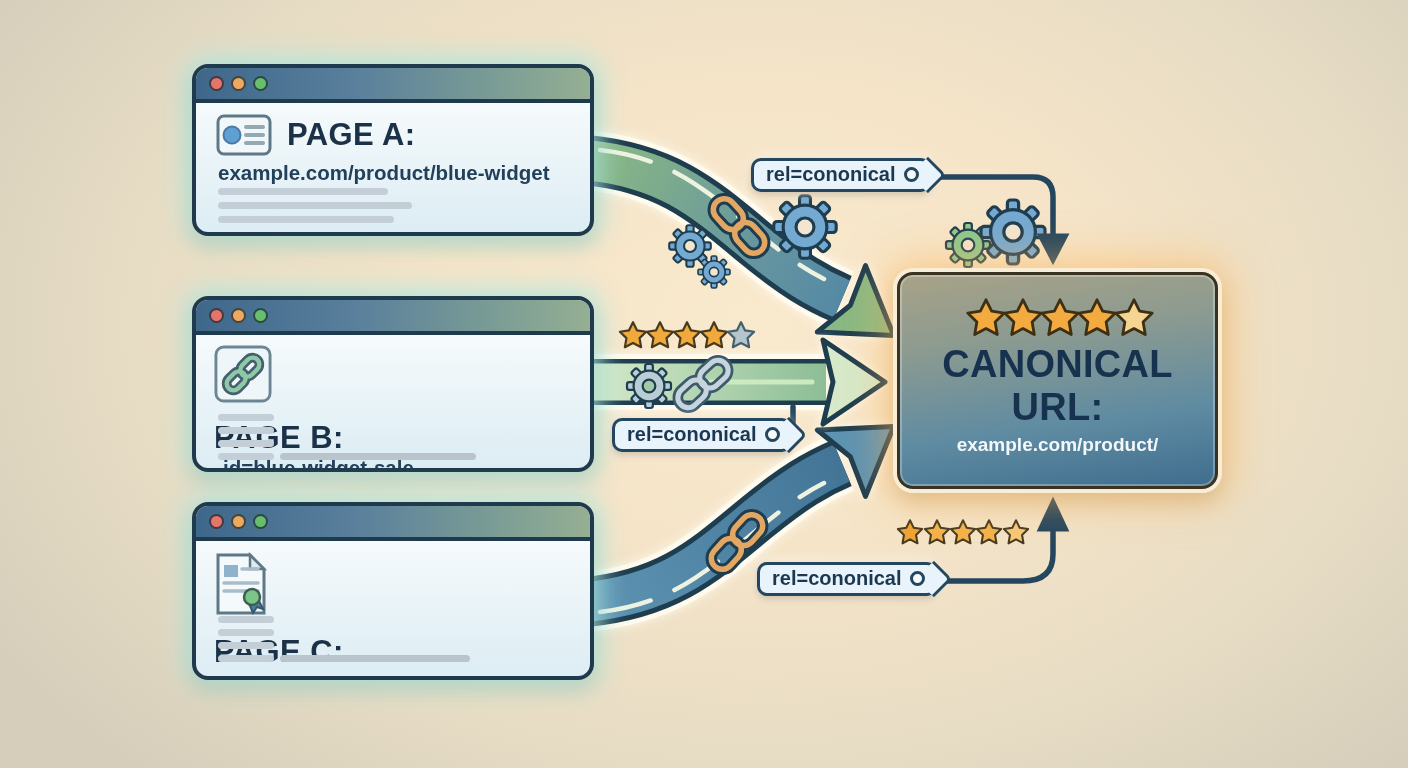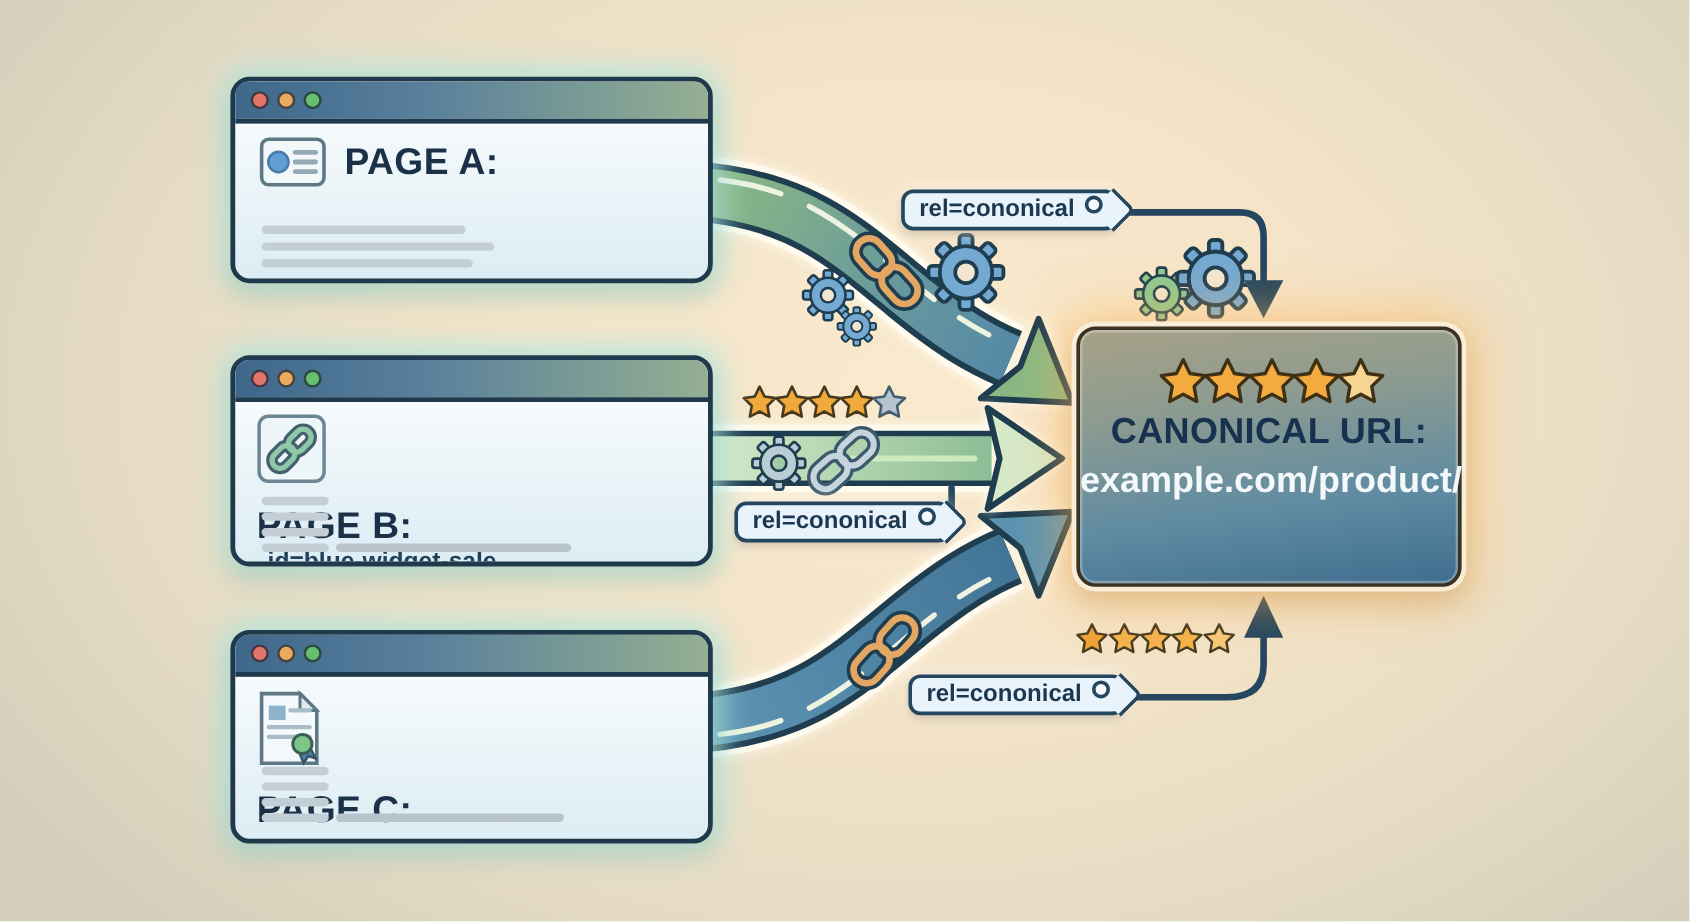--- a/index.html
+++ b/index.html
@@ -7,21 +7,21 @@
   .stage{position:relative;width:1408px;height:768px;overflow:hidden;
     background:radial-gradient(ellipse 900px 620px at 54% 42%, #f9e9cd 0%, #f5e4c8 38%, #e6dcc4 72%, #d6cebb 100%);}
   .overlay{position:absolute;left:0;top:0;width:1408px;height:768px;}
 
   
   .window{position:absolute;border:4px solid #1e3a4c;border-radius:16px;box-sizing:border-box;
     background:linear-gradient(180deg,#fdfeff 0%,#eef6f9 45%,#dcedf4 100%);
     box-shadow:0 0 26px 7px rgba(170,233,226,.8), 0 9px 18px rgba(100,88,55,.22);overflow:hidden;}
   .win-a{left:192px;top:64px;width:402px;height:172px;}
   .win-b{left:192px;top:296px;width:402px;height:176px;}
-  .win-c{left:192px;top:525px;width:402px;height:178px;}
+  .win-c{left:192px;top:502px;width:402px;height:178px;}
   .titlebar{height:31px;border-bottom:4px solid #1e3a4c;display:flex;align-items:center;gap:7px;padding-left:13px;
     background:linear-gradient(90deg,#3e678a 0%,#597f9c 40%,#7a9c95 75%,#95af93 100%);}
   .dot{width:15px;height:15px;border-radius:50%;border:2.5px solid rgba(24,40,54,.78);box-sizing:border-box;}
   .dot-red{background:#e4756a}.dot-yellow{background:#ecaa60}.dot-green{background:#69bd6e}
   .rowA{display:flex;align-items:center;gap:15px;padding:11px 0 0 20px;}
   .rowBC{display:flex;align-items:flex-start;gap:15px;padding:10px 0 0 18px;flex-direction:column;}
   .win-head{font-size:31px;font-weight:bold;color:#1b3147;letter-spacing:.4px;line-height:1.05;}
   .rowBC .win-head{margin-top:4px;}
   .win-url{font-size:20.5px;font-weight:bold;color:#22405a;line-height:1.3;}
   .win-a .win-url{margin:4px 0 0 22px;}
@@ -29,25 +29,25 @@
   .skl{position:absolute;height:7px;border-radius:4px;background:#c4ced6;}
   .skl.dark{background:#b9c4cc;}
 
   
   .canonical{position:absolute;left:897px;top:272px;width:321px;height:217px;border-radius:16px;
     border:3px solid #3a3322;box-sizing:border-box;text-align:center;
     background:linear-gradient(172deg,#a8a287 0%,#8d9b90 30%,#5f8ba2 68%,#3f6d8d 100%);
     box-shadow:0 0 0 4px #f8eed8, 0 0 42px 12px rgba(255,184,92,.55), 0 10px 22px rgba(110,85,45,.28),
       inset 0 0 0 2px rgba(255,255,255,.28);}
   .can-stars{position:absolute;left:0;top:12px;}
-  .can-title{margin:68px 0 4px 0;font-size:30px;font-weight:bold;color:#16324e;letter-spacing:.3px;}
-  .can-url{font-size:30px;font-weight:bold;color:#f3f8fb;line-height:1.3;}
+  .can-title{margin:68px 0 4px 0;font-size:38px;font-weight:bold;color:#16324e;letter-spacing:.3px;}
+  .can-url{font-size:19px;font-weight:bold;color:#f3f8fb;line-height:1.3;}
 
   
-  .tag{position:absolute;display:flex;align-items:flex-start;background:#e8f3fb;border:3.5px solid #24465e;
+  .tag{position:absolute;display:flex;align-items:center;background:#e8f3fb;border:3.5px solid #24465e;
     border-radius:10px;padding:2px 9px 3px 12px;font-size:20px;font-weight:bold;color:#1c3850;
     box-shadow:0 3px 7px rgba(110,85,45,.30), 0 0 12px rgba(255,255,255,.85);white-space:nowrap;}
   .tag::after{content:"";position:absolute;right:-13px;top:50%;width:23px;height:23px;
     transform:translateY(-50%) rotate(45deg);background:#e8f3fb;
     border-top:3.5px solid #24465e;border-right:3.5px solid #24465e;border-top-right-radius:6px;z-index:0;}
   .tag-hole{width:9px;height:9px;border:3.5px solid #24465e;border-radius:50%;margin-left:8px;
     background:#f6fafd;position:relative;z-index:1;flex:0 0 auto;}
   .tag1{left:751px;top:158px;}
   .tag2{left:612px;top:418px;}
   .tag3{left:757px;top:562px;}
@@ -199,20 +199,21 @@
         <rect x="2" y="2" width="52" height="38" rx="6" fill="#f2f7fa" stroke="#5e7886" stroke-width="3"></rect>
         <circle cx="16" cy="21" r="8.5" fill="#5f9fd4" stroke="#4a7aa6" stroke-width="2"></circle>
         <g stroke="#93a9b6" stroke-width="4" stroke-linecap="round">
           <line x1="30" y1="13" x2="47" y2="13"></line>
             <line x1="30" y1="21" x2="47" y2="21"></line>
             <line x1="30" y1="29" x2="47" y2="29"></line>
         </g>
       </svg>
       <div class="win-head">PAGE A:</div>
     </div>
+    <div class="win-url">example.com/product/blue-widget</div>
     <div class="skl" style="left:22px;top:120px;width:57px"></div>
     <div class="skl" style="left:74px;top:120px;width:118px"></div>
     <div class="skl" style="left:22px;top:134px;width:57px"></div>
     <div class="skl" style="left:74px;top:134px;width:142px"></div>
     <div class="skl" style="left:22px;top:148px;width:57px"></div>
     <div class="skl" style="left:74px;top:148px;width:124px"></div>
   </div>
 
   <div class="window win-b">
     <div class="titlebar">

